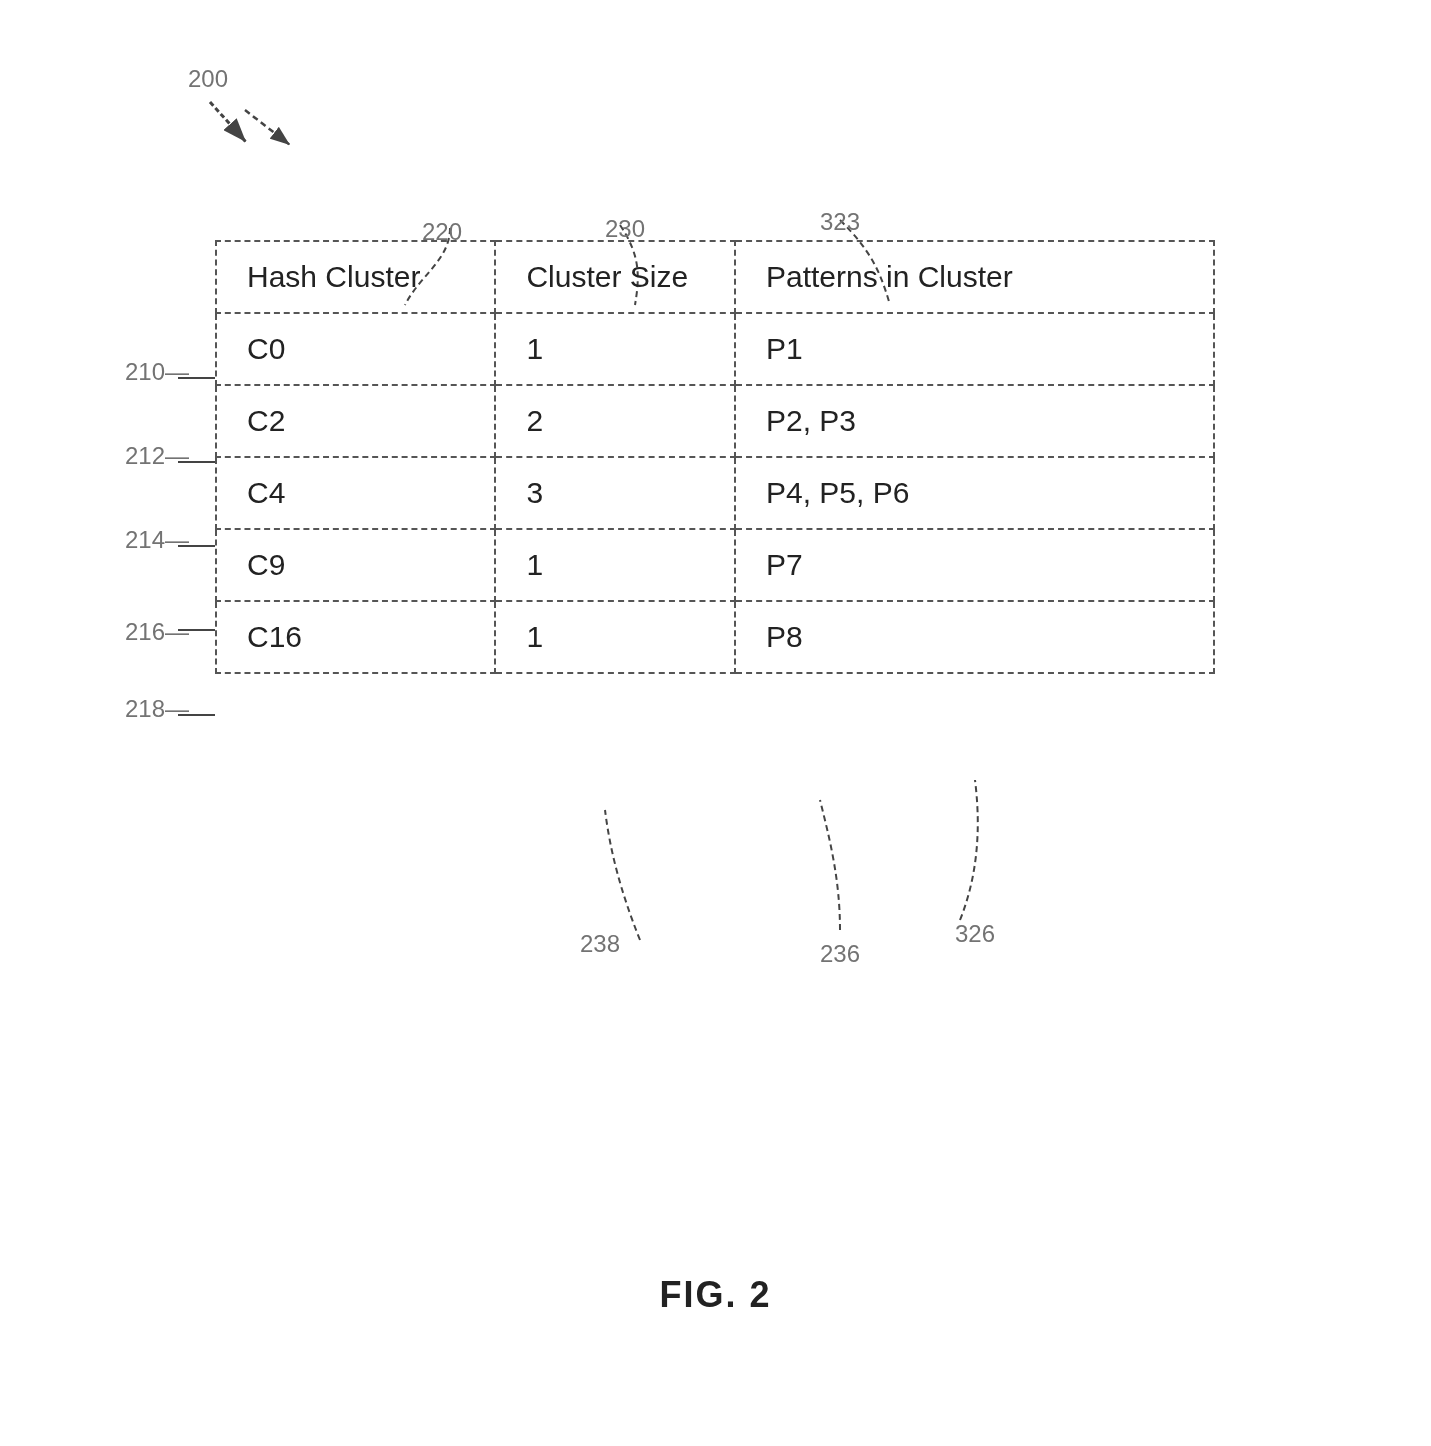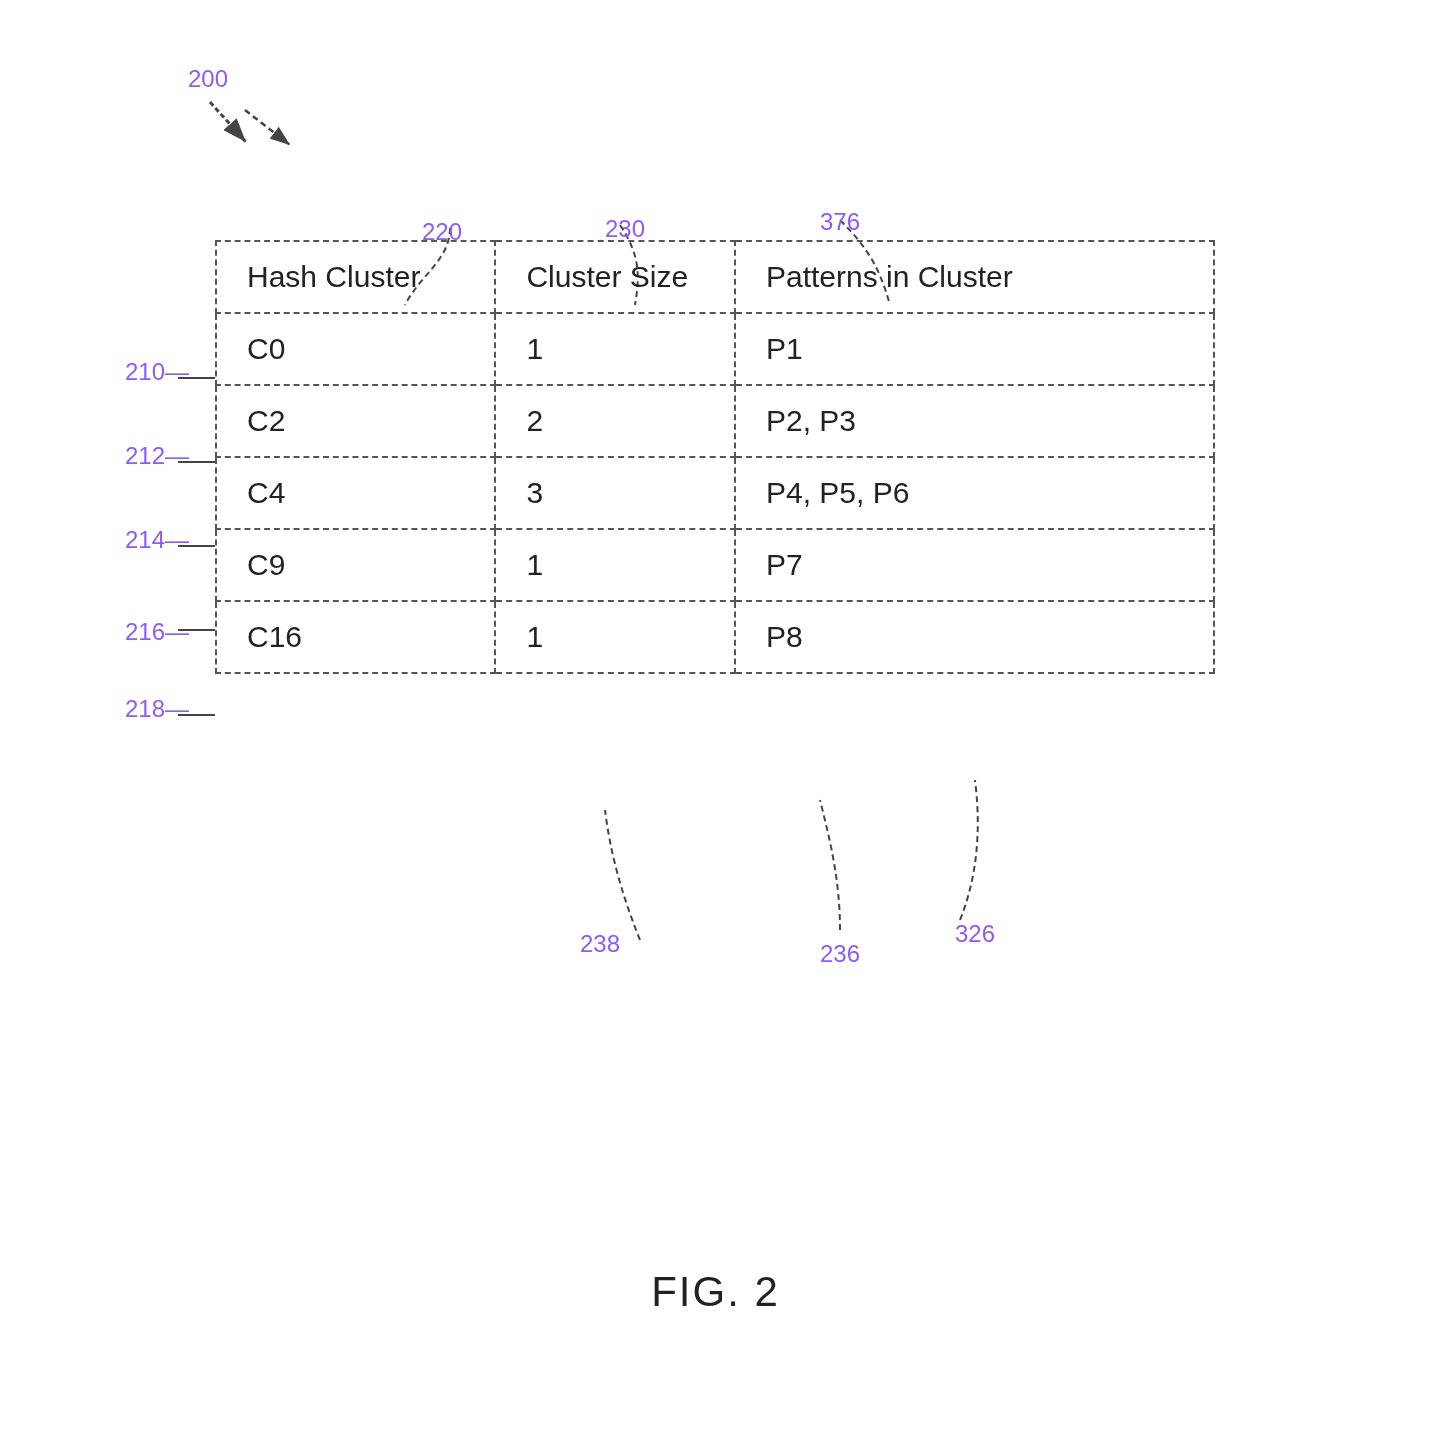--- a/index.html
+++ b/index.html
@@ -19,22 +19,22 @@
       width: 1431px;
       height: 1446px;
     }
 
     
     .fig-label {
       position: absolute;
       bottom: 130px;
       left: 50%;
       transform: translateX(-50%);
-      font-size: 42px;
-      font-weight: normal;
+      font-size: 36px;
+      font-weight: bold;
       letter-spacing: 2px;
       color: #222;
     }
 
     
     .table-wrapper {
       position: absolute;
       top: 240px;
       left: 215px;
       width: 1000px;
@@ -62,21 +62,21 @@
 
     
     .col-hash { width: 28%; }
     .col-size { width: 24%; }
     .col-patterns { width: 48%; }
 
     
     .ref-label {
       position: absolute;
       font-size: 24px;
-      color: #8b5cf6;
+      color: #737373;
     }
 
     
     .svg-overlay {
       position: absolute;
       top: 0;
       left: 0;
       width: 1431px;
       height: 1446px;
       pointer-events: none;
@@ -130,21 +130,21 @@
       <defs>
         <marker id="arrowhead2" markerWidth="8" markerHeight="6" refX="8" refY="3" orient="auto">
           <polygon points="0 0, 8 3, 0 6" fill="#444"></polygon>
         </marker>
       </defs>
     </svg>
   </div>
 
   <div class="ref-label" style="top: 218px; left: 422px;">220</div>
   <div class="ref-label" style="top: 215px; left: 605px;">230</div>
-  <div class="ref-label" style="top: 208px; left: 820px;">376</div>
+  <div class="ref-label" style="top: 208px; left: 820px;">323</div>
 
   <div class="ref-label" style="top: 358px; left: 125px;">
     <span>210</span>—
   </div>
   <div class="ref-label" style="top: 442px; left: 125px;">
     <span>212</span>—
   </div>
   <div class="ref-label" style="top: 526px; left: 125px;">
     <span>214</span>—
   </div>

